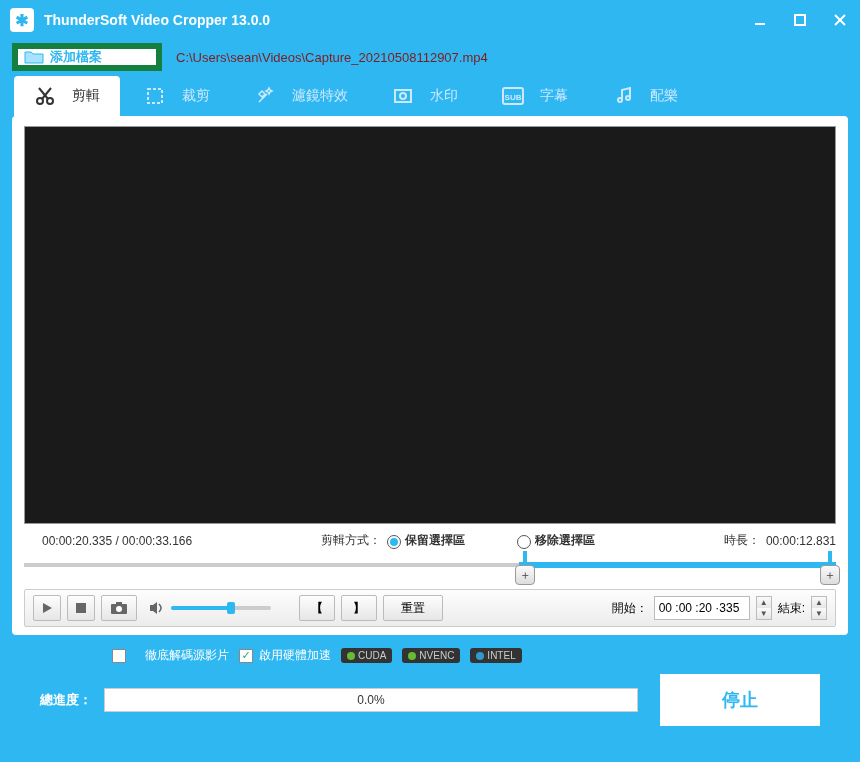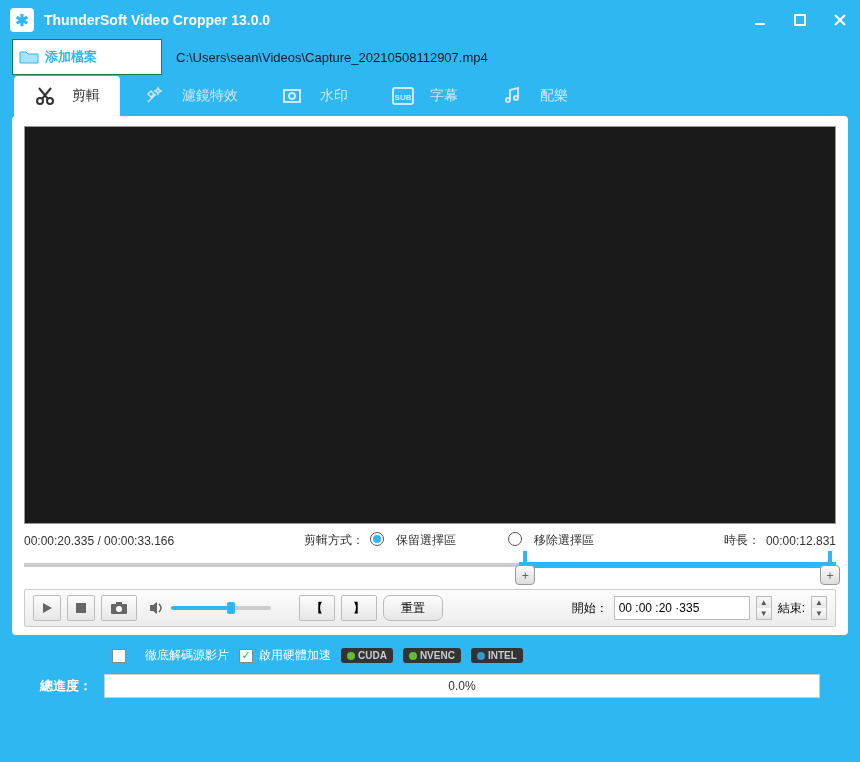--- a/index.html
+++ b/index.html
@@ -3,53 +3,53 @@
 <meta charset="utf-8">
 <style>
   * { box-sizing: border-box; margin: 0; padding: 0; font-family: "Microsoft YaHei", Arial, sans-serif; }
   body { background: #fff; }
   .window { width: 860px; height: 762px; background: #2fb7f2; position: relative; overflow: hidden; }
   .titlebar { height: 40px; display: flex; align-items: center; padding: 0 10px; color: #fff; font-size: 14px; font-weight: bold; }
   .titlebar .logo { width: 24px; height: 24px; background: #fff; border-radius: 4px; margin-right: 10px; display:flex;align-items:center;justify-content:center;color:#2fb7f2;font-size:16px;}
   .winbtns { position: absolute; right: 0; top: 0; height: 40px; display: flex; }
   .winbtn { width: 40px; height: 40px; display:flex;align-items:center;justify-content:center;color:#fff;font-size:18px;cursor:pointer;}
   .filebar { height: 34px; display:flex;align-items:center;padding:0 12px;}
-  .addfile { background:#fff;color:#2fb7f2;height:36px;width:150px;display:flex;align-items:center;font-size:13px;font-weight:bold;cursor:pointer;border:1px solid #15803d;}
+  .addfile { background:#fff;color:#2fb7f2;height:28px;width:150px;display:flex;align-items:center;font-size:13px;font-weight:bold;cursor:pointer;border:6px solid #15803d;}
   .addfile .icon{width:32px;height:100%;display:flex;align-items:center;justify-content:center;}
-  .filepath{color:#0f172a;font-size:13px;margin-left:14px;}
+  .filepath{color:#7f1d1d;font-size:13px;margin-left:14px;}
   .tabs{height:42px;display:flex;align-items:flex-end;padding-left:14px;gap:4px;}
   .tab{height:40px;padding:0 20px;display:flex;align-items:center;gap:16px;font-size:14px;color:#cde9ff;cursor:pointer;}
   .tab.active{background:#fff;color:#333;border-radius:4px 4px 0 0;}
-  .tab .ticon{width:22px;height:22px;display:flex;align-items:center;justify-content:flex-start;}
+  .tab .ticon{width:22px;height:22px;display:flex;align-items:center;justify-content:center;}
   .workarea{background:#fff;margin:0 12px;padding:10px 12px 8px 12px;border-radius:4px;}
   .preview{background:#1a1a1a;width:100%;height:398px;border:1px solid #999;}
   .inforow{display:flex;align-items:center;font-size:12px;color:#333;margin-top:8px;gap:6px;}
-  .inforow .times{flex:0 0 auto;}
+  .inforow .times{flex:0 0 auto;margin-left:18px;}
   .inforow .spacer{flex:1;}
-  .radio{display:flex;align-items:flex-start;gap:12px;cursor:pointer;}
+  .radio{display:flex;align-items:flex-end;gap:4px;cursor:pointer;font-weight:bold;}
   .radio .dot{width:14px;height:14px;border:1px solid #555;border-radius:50%;display:flex;align-items:center;justify-content:center;}
   .radio.checked .dot:after{content:"";width:8px;height:8px;background:#2fb7f2;border-radius:50%;}
   .timeline{position:relative;height:24px;margin-top:4px;}
   .track{position:absolute;top:10px;left:0;right:0;height:4px;background:#ccc;}
   .sel{position:absolute;top:9px;left:0;right:0;height:6px;background:#2fb7f2;}
   .handle{position:absolute;top:-2px;width:12px;height:28px;cursor:pointer;}
   .handle .grip{width:20px;height:20px;background:linear-gradient(#fafafa,#ddd);border:1px solid #999;border-radius:4px;display:flex;align-items:center;justify-content:center;position:absolute;top:14px;left:-4px;font-size:12px;color:#444;}
   .handle .stem{width:4px;height:14px;background:#2fb7f2;margin:0 auto;}
   .controls{background:linear-gradient(#fdfdfd,#ececec);border:1px solid #ccc;height:38px;margin-top:12px;display:flex;align-items:center;padding:0 8px;gap:6px;font-size:12px;border-radius:2px;}
   .btn{background:linear-gradient(#fdfdfd,#e6e6e6);border:1px solid #bbb;height:26px;min-width:28px;display:flex;align-items:center;justify-content:center;cursor:pointer;font-size:12px;border-radius:2px;}
-  .btn.wide{min-width:60px;border-radius:7px;}
+  .btn.wide{min-width:60px;}
   .voltrack{width:100px;height:4px;background:#ccc;position:relative;border-radius:2px;}
   .volfill{position:absolute;left:0;top:0;height:100%;width:60%;background:#2fb7f2;border-radius:2px;}
   .volknob{position:absolute;left:60%;top:-4px;width:8px;height:12px;background:#2fb7f2;border-radius:2px;transform:translateX(-50%);}
-  .timefield{background:#fff;border:1px solid #bbb;height:24px;width:136px;font-size:12px;padding:0 4px;display:flex;align-items:center;}
+  .timefield{background:#fff;border:1px solid #bbb;height:24px;width:96px;font-size:12px;padding:0 4px;display:flex;align-items:center;}
   .spin{display:flex;flex-direction:column;border:1px solid #bbb;height:24px;width:16px;}
   .spin div{flex:1;display:flex;align-items:center;justify-content:center;font-size:8px;color:#555;cursor:pointer;background:linear-gradient(#fafafa,#e6e6e6);}
   .bottomopts{display:flex;align-items:center;justify-content:flex-start;gap:10px;color:#fff;font-size:12px;margin:12px 0 10px 0;padding-left:112px;}
   .chk{width:14px;height:14px;background:#fff;border:1px solid #888;display:flex;align-items:center;justify-content:center;font-size:11px;color:#2a7;}
-  .badge{background:#333;color:#ccc;font-size:10px;font-weight:bold;padding:2px 6px;border-radius:3px;display:flex;align-items:center;gap:3px;}
+  .badge{background:#333;color:#ccc;font-size:10px;font-weight:normal;padding:2px 6px;border-radius:3px;display:flex;align-items:center;gap:3px;}
   .badge .dot2{width:8px;height:8px;border-radius:50%;}
   .progressrow{display:flex;align-items:center;gap:12px;padding:0 40px;}
   .proglabel{color:#fff;font-size:13px;font-weight:bold;}
   .progbar{flex:1;height:24px;background:#fff;border:1px solid #ccc;position:relative;display:flex;align-items:center;justify-content:center;font-size:12px;color:#333;}
   .stopbtn{width:160px;height:52px;background:#fff;display:flex;align-items:center;justify-content:center;color:#2fb7f2;font-size:18px;font-weight:bold;cursor:pointer;margin-left:10px;}
 </style>
 </head>
 <body>
 
 <div class="window">
@@ -93,20 +93,28 @@
       <div class="tab active">
         <span class="ticon">
           <svg width="22" height="20">
             <circle cx="6" cy="15" r="3" fill="none" stroke="currentColor" stroke-width="2"></circle>
             <circle cx="16" cy="15" r="3" fill="none" stroke="currentColor" stroke-width="2"></circle>
             <line x1="8" y1="13" x2="17" y2="2" stroke="currentColor" stroke-width="2"></line>
             <line x1="14" y1="13" x2="5" y2="2" stroke="currentColor" stroke-width="2"></line>
           </svg>
         </span>
         <span>剪輯</span>
+      </div>
+      <div class="tab">
+        <span class="ticon">
+          <svg width="20" height="20">
+            <rect x="3" y="3" width="14" height="14" fill="none" stroke="currentColor" stroke-width="2" stroke-dasharray="3 2"></rect>
+          </svg>
+        </span>
+        <span>裁剪</span>
       </div>
       <div class="tab">
         <span class="ticon">
           <svg width="20" height="20">
             <path d="M4 16l8-8m-8 0l3-3 3 3-3 3zM14 2l1 2 2 1-2 1-1 2-1-2-2-1 2-1z" fill="none" stroke="currentColor" stroke-width="1.5"></path>
           </svg>
         </span>
         <span>濾鏡特效</span>
       </div>
       <div class="tab">
@@ -241,15 +249,16 @@
         <span class="dot2" style="background:#39c"></span>
         <span>INTEL</span>
       </span>
   </div>
 
   <div class="progressrow">
     <span class="proglabel">總進度：</span>
     <div class="progbar">
       <span>0.0%</span>
     </div>
+    <div class="stopbtn">停止</div>
   </div>
 
 </div>
 
 </body></html>

